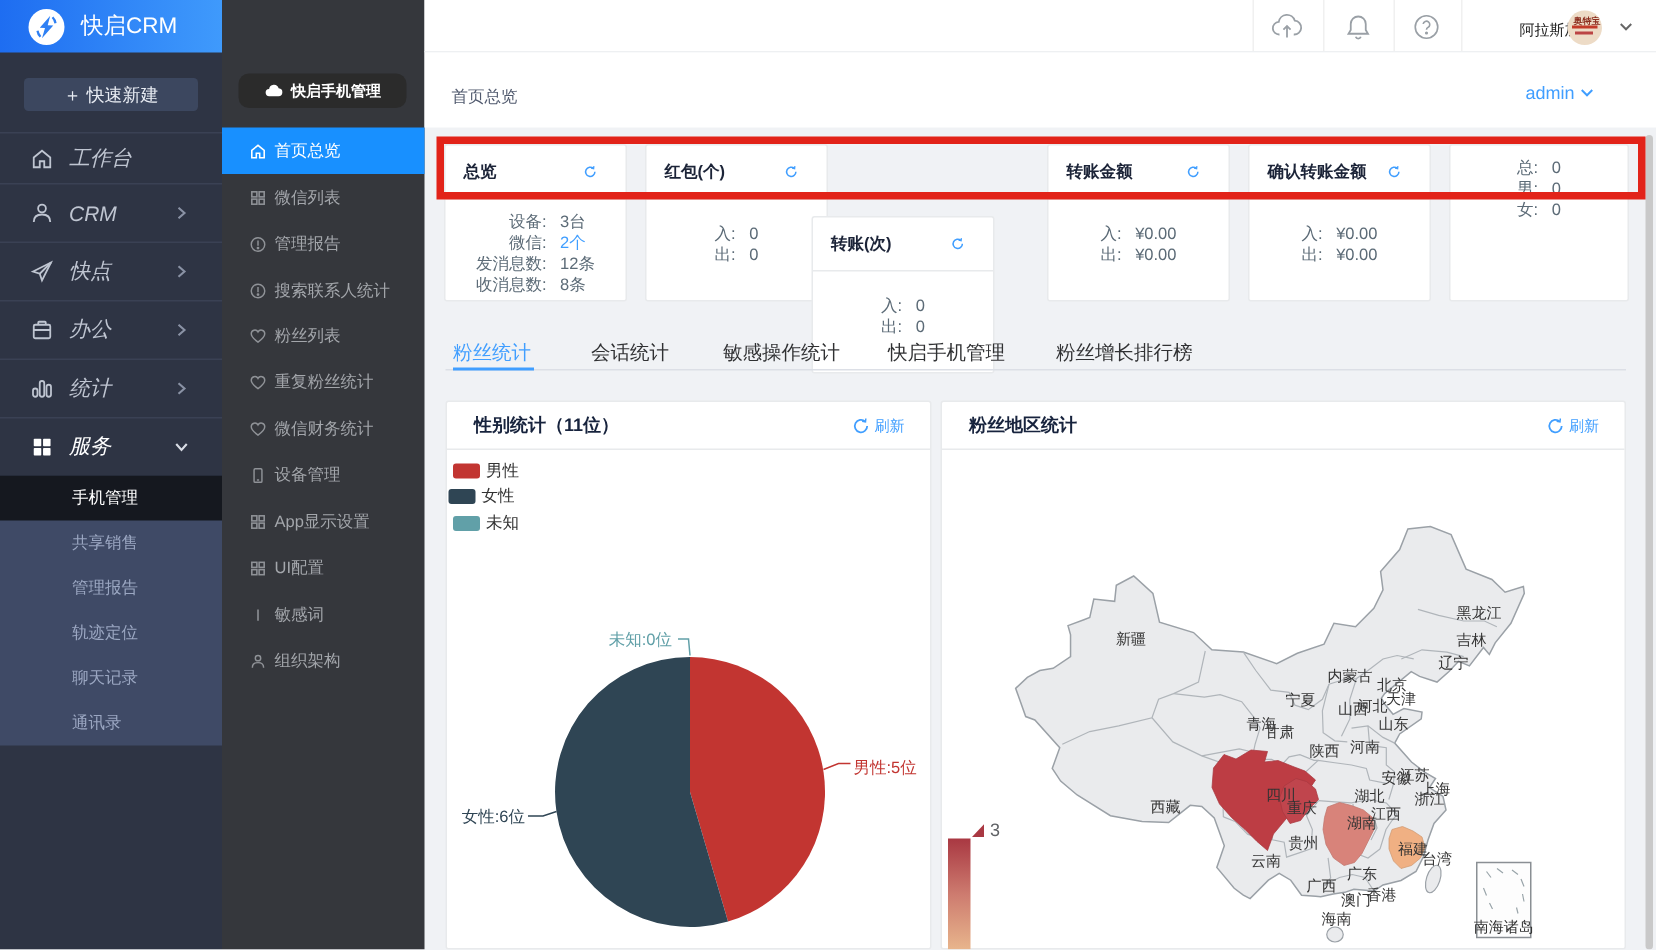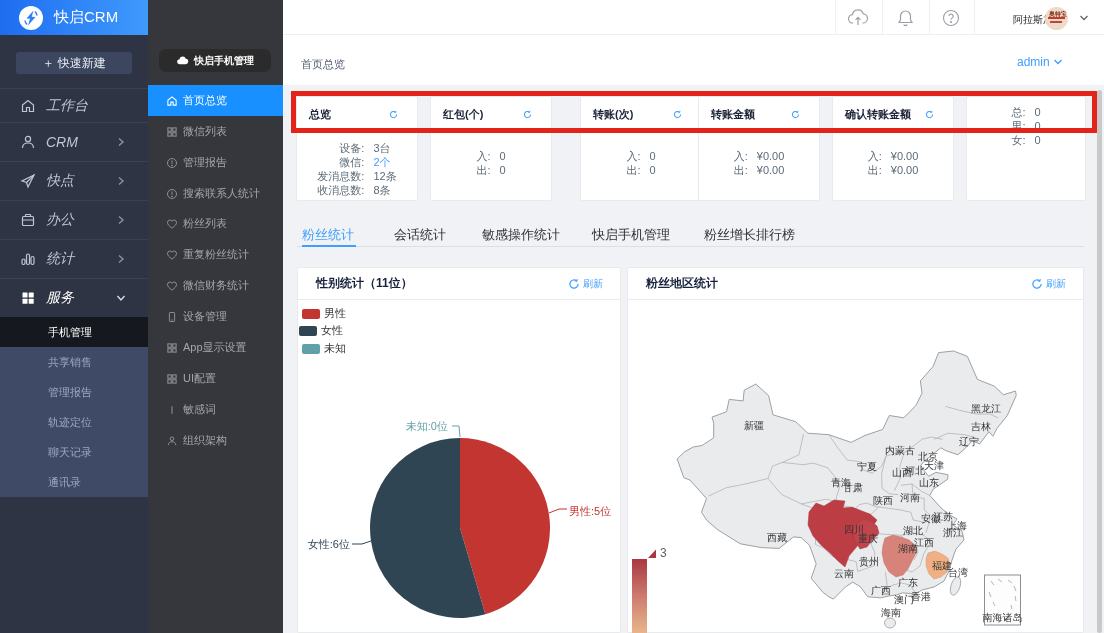--- a/index.html
+++ b/index.html
@@ -308,21 +308,21 @@
           <td class="l">入:</td>
           <td class="v">0</td>
         </tr>
     <tr>
           <td class="l">出:</td>
           <td class="v">0</td>
         </tr>
   </tbody>
     </table>
 </div>
-<div class="scard" style="left:580px; width:122px;">
+<div class="scard" style="left:541px; width:122px;margin-top:48px;">
   <div class="hd">转账(次)<svg width="9" height="9" viewBox="0 0 16 16" fill="none" stroke="#409eff" stroke-width="1.8">
         <path d="M13.5 8 a5.5 5.5 0 1 1 -1.8-4"></path>
         <path d="M12.3 1.3 L12 4.4 L9 3.8" stroke-width="1.5"></path>
       </svg></div>
   <table style="margin-top:17px; line-height:15px;">
     <tbody>
         <tr>
           <td class="l">入:</td>
           <td class="v">0</td>
         </tr>

